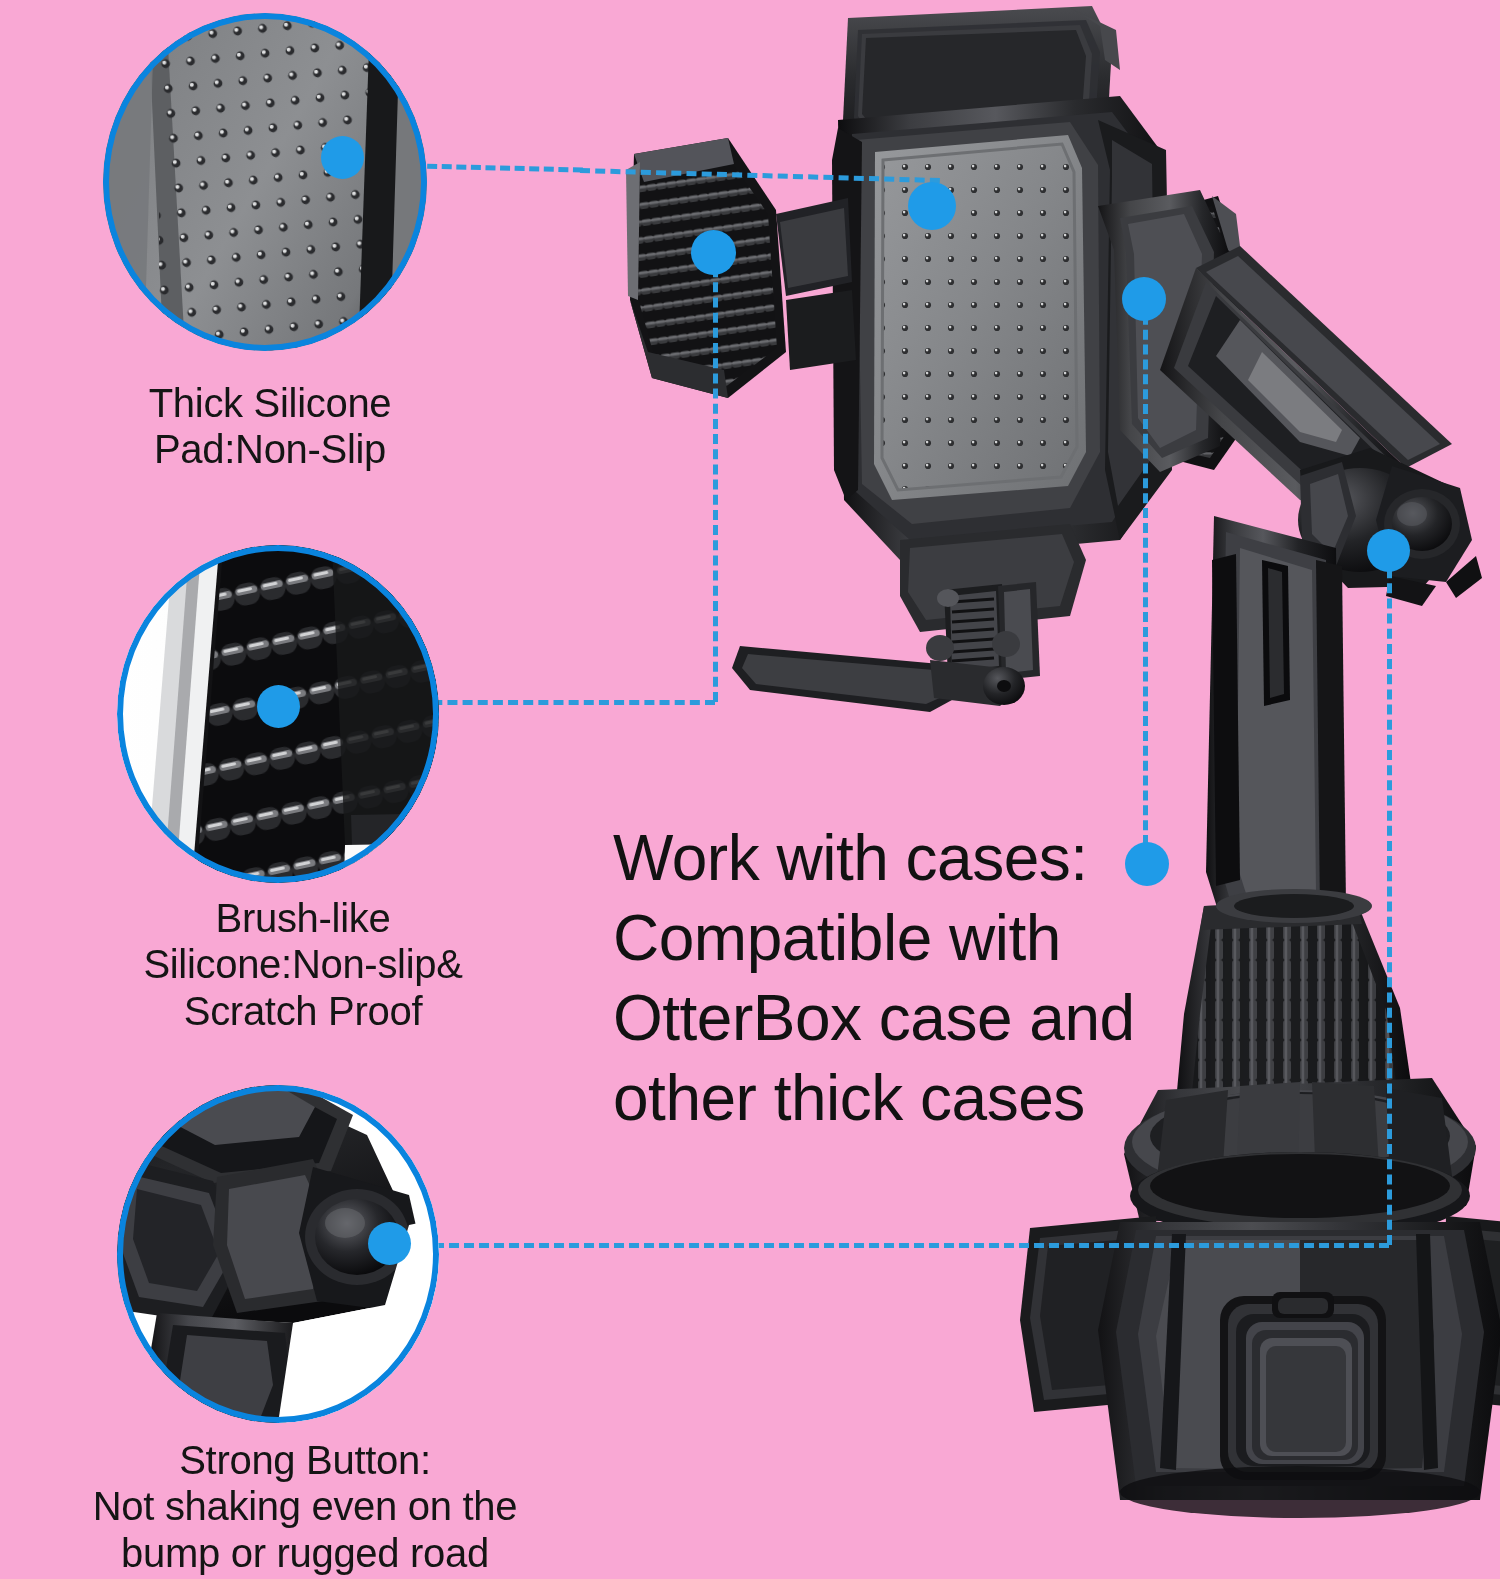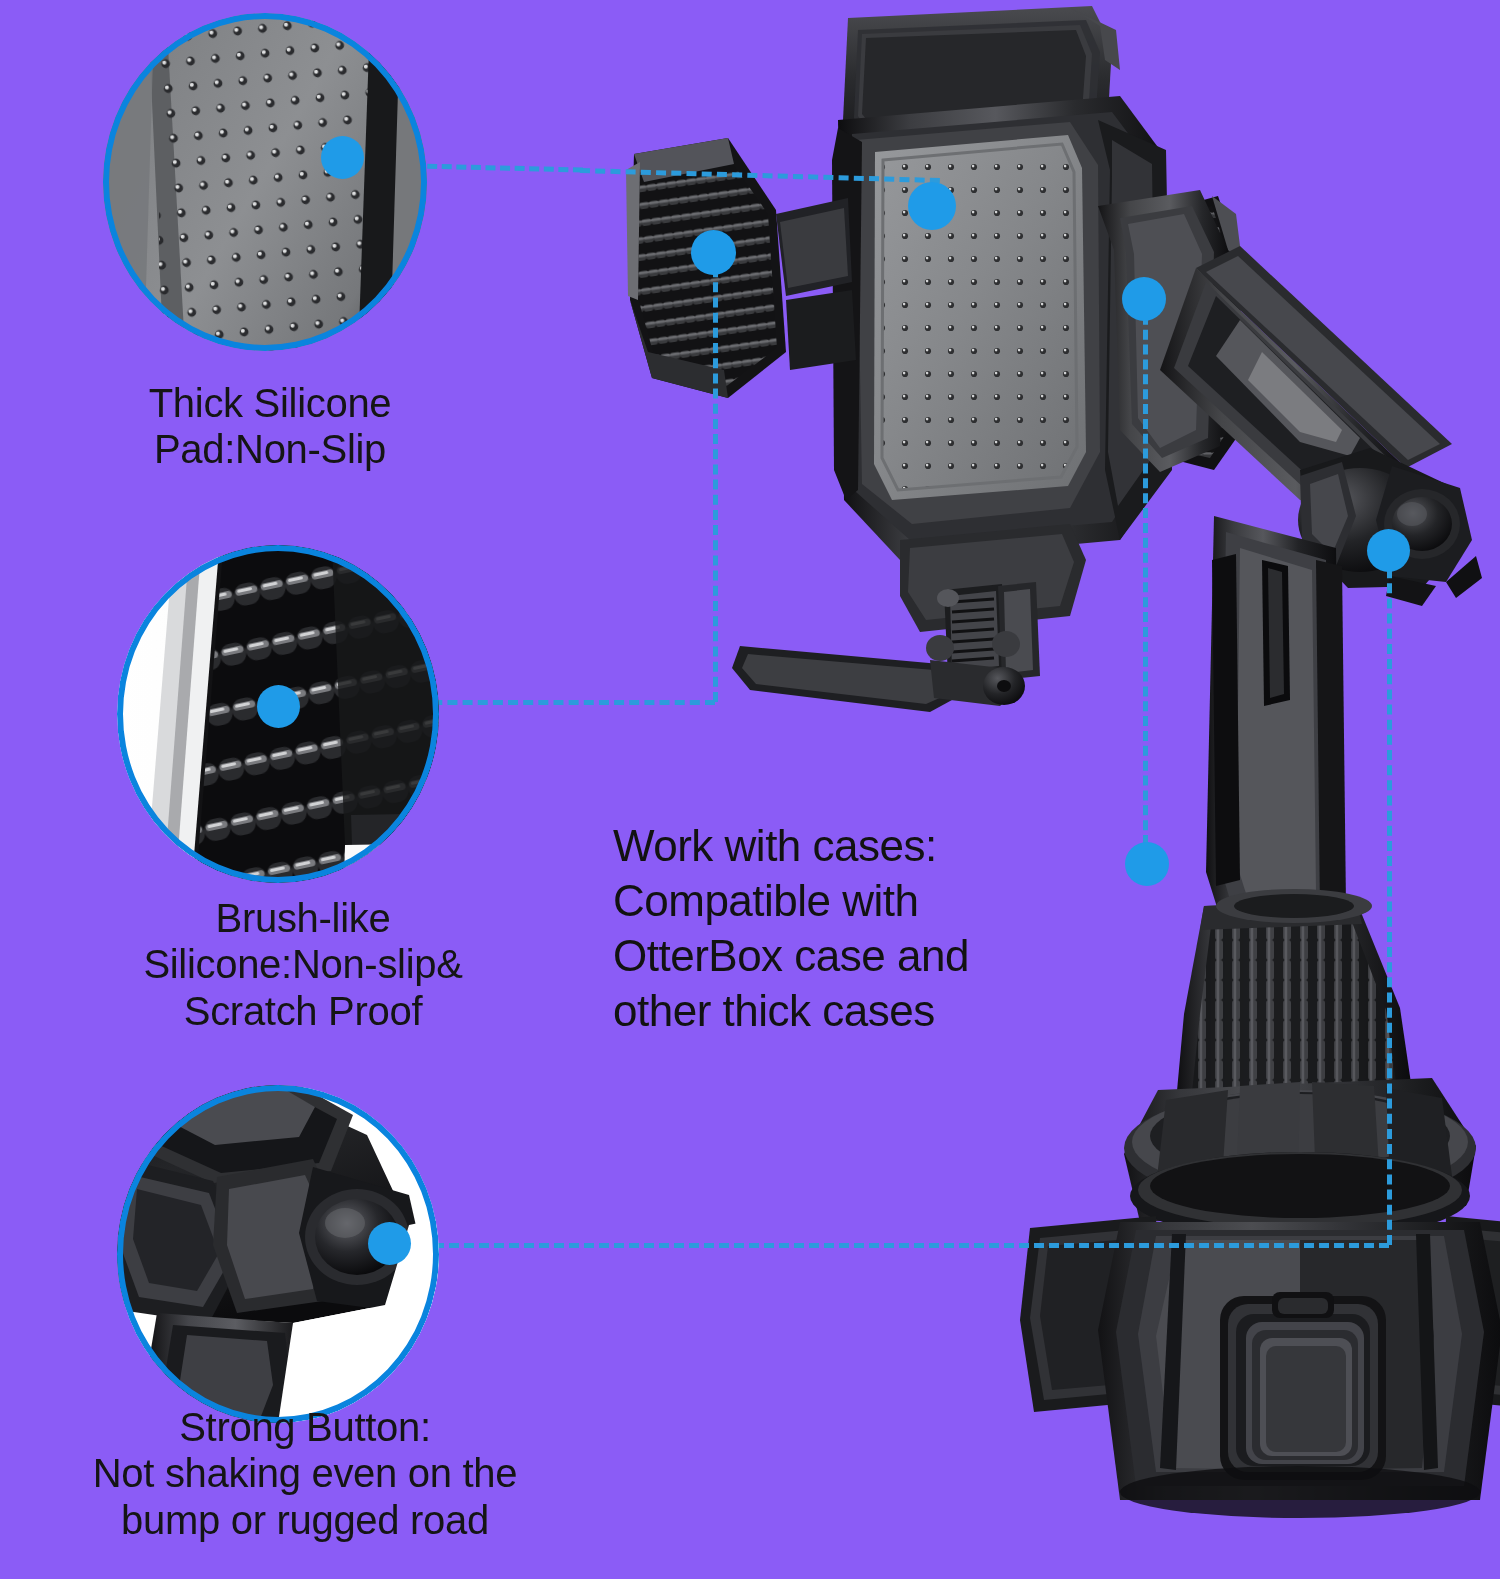--- a/index.html
+++ b/index.html
@@ -7,21 +7,21 @@
     padding: 0;
     background: #ffffff;
   }
   body {
     font-family: "Liberation Sans", sans-serif;
   }
   #page {
     position: relative;
     width: 1500px;
     height: 1579px;
-    background: #8b5cf6;
+    background: #f9a8d4;
     overflow: hidden;
   }
 
   
   .callout-circle {
     position: absolute;
     border-radius: 50%;
     overflow: hidden;
     box-sizing: border-box;
   }
@@ -47,21 +47,21 @@
     font-size: 40px;
     line-height: 1.16;
     letter-spacing: -0.3px;
     white-space: pre-line;
   }
 
   
   .headline {
     position: absolute;
     color: #121212;
-    font-size: 44px;
+    font-size: 64px;
     line-height: 1.25;
     letter-spacing: -0.5px;
     white-space: pre-line;
   }
 
   
   .dot {
     position: absolute;
     border-radius: 50%;
     background: #1F9BE8;
@@ -483,21 +483,21 @@
         <path d="M70,250 L150,256 L156,300 L136,352 L82,352 L62,302 Z" fill="#3e3f44"></path>
 
         <path d="M176,238 L340,238 L340,372 L156,372 Z" fill="#ffffff"></path>
         <path d="M176,238 L268,220 L292,140 L340,130 L340,238 Z" fill="#ffffff"></path>
         <path d="M268,226 L306,176 L340,176 L340,238 Z" fill="#ffffff"></path>
       </svg>
     </div>
     <div class="callout-ring" style="border:6px solid #0a84de;"></div>
   </div>
   <div class="dot" style="left:368px; top:1222px; width:43px; height:43px;"></div>
-  <div class="caption" style="left:20px; top:1404px; width:570px;">Strong Button:
+  <div class="caption" style="left:20px; top:1437px; width:570px;">Strong Button:
 Not shaking even on the
 bump or rugged road</div>
 
   <div class="headline" style="left:613px; top:818px; width:560px;">Work with cases:
 Compatible with
 OtterBox case and
 other thick cases</div>
 
 </div>
 

